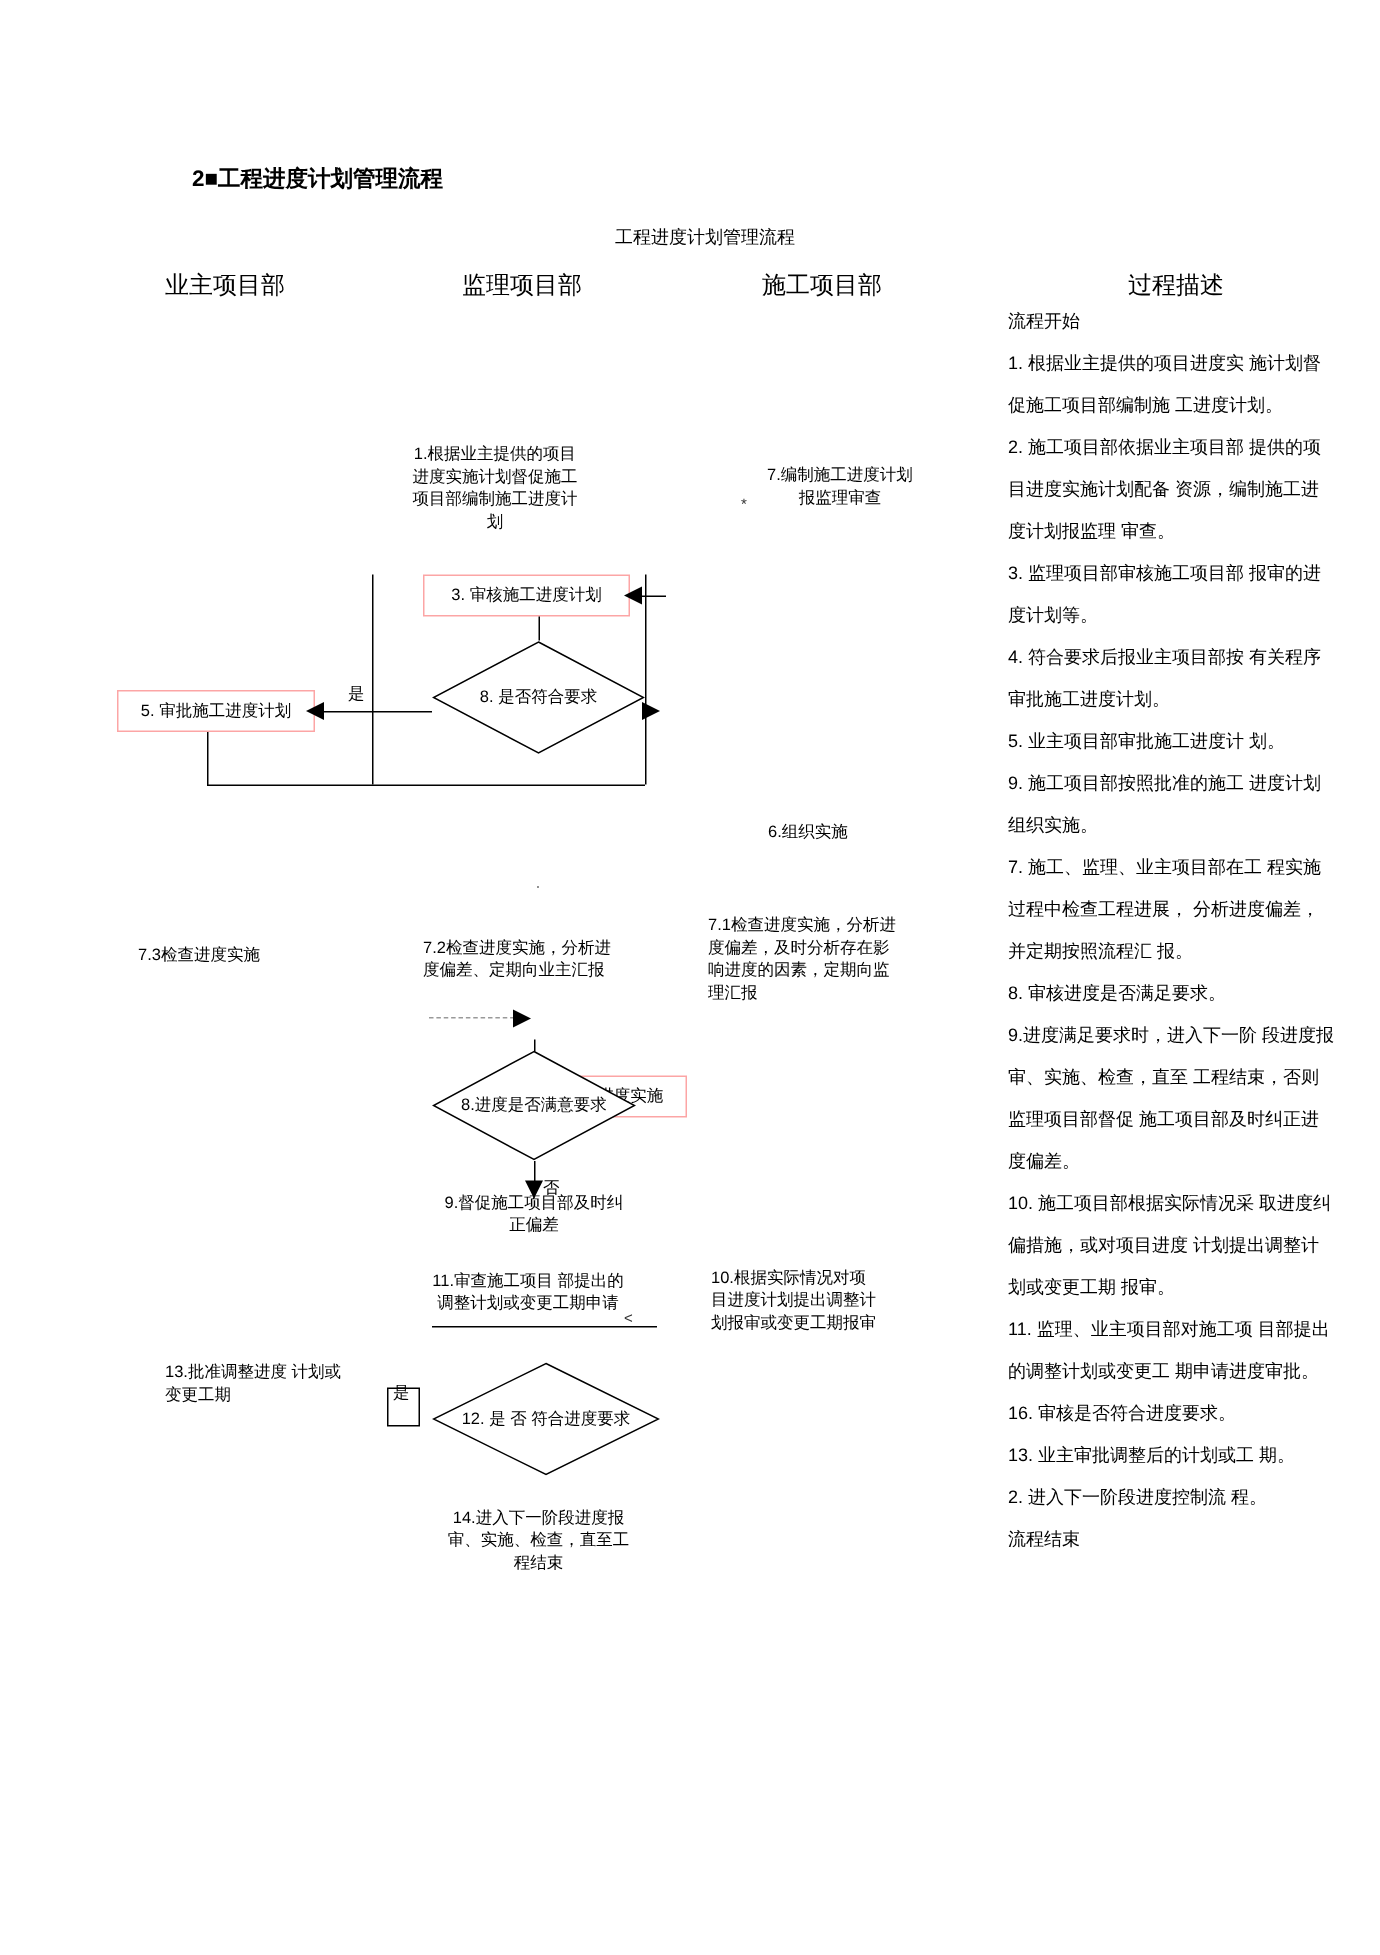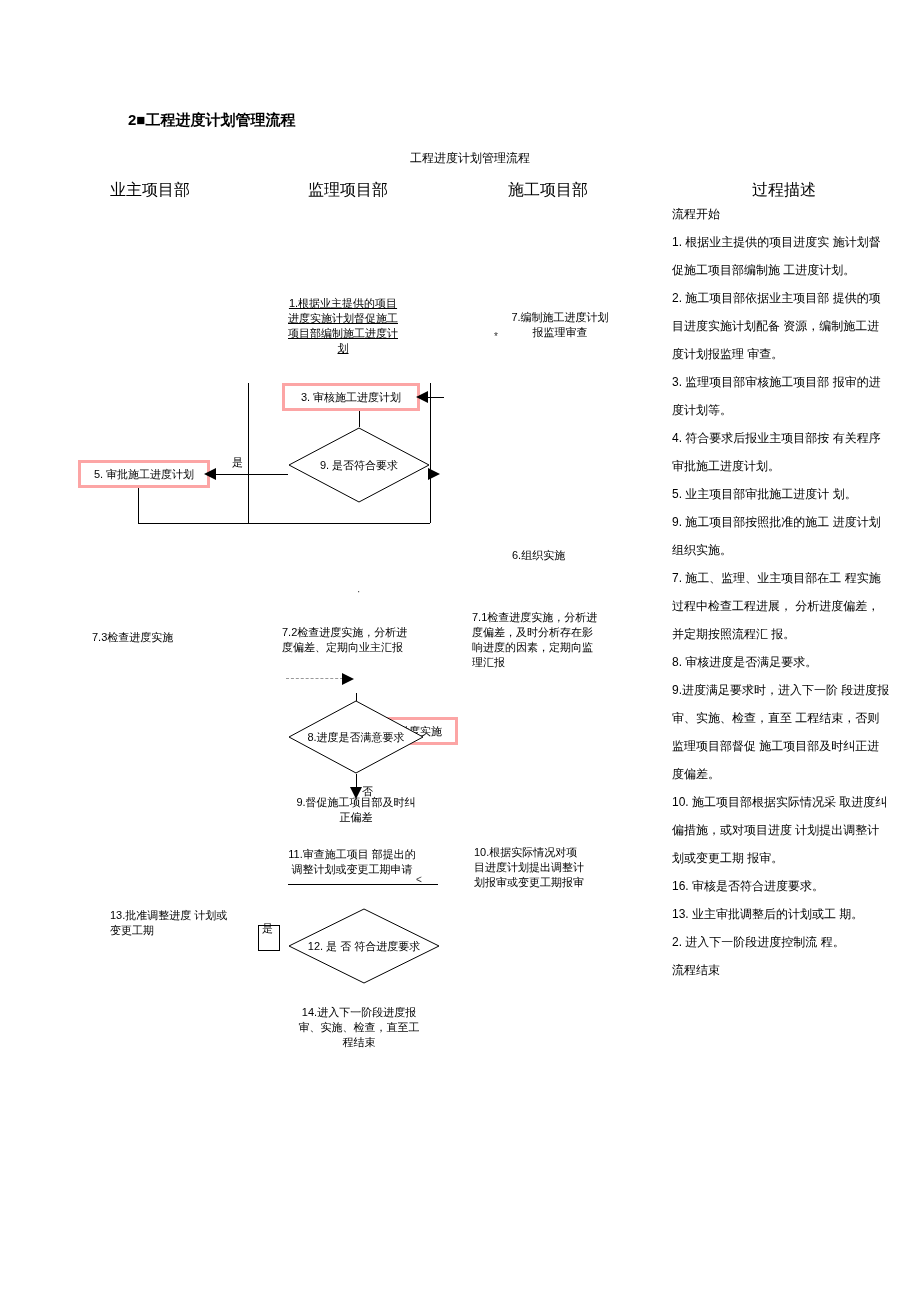--- a/index.html
+++ b/index.html
@@ -40,21 +40,21 @@
   }
   .col-head {
     font-size: 16px;
   }
   #col-owner { left: 110px; top: 180px; }
   #col-supervisor { left: 308px; top: 180px; }
   #col-construction { left: 508px; top: 180px; }
   #col-desc { left: 752px; top: 180px; }
 
   .box {
-    border: 3px solid #fca5a5;
+    border: 1px solid #fca5a5;
     background: #ffffff;
     box-sizing: border-box;
     display: flex;
     align-items: center;
     justify-content: center;
     text-align: center;
     font-size: 11px;
     line-height: 15px;
     padding: 2px 4px;
   }
@@ -110,34 +110,34 @@
 <div class="page">
 
   <div class="abs" id="doc-title">2■工程进度计划管理流程</div>
   <div class="abs" id="chart-title">工程进度计划管理流程</div>
 
   <div class="abs col-head" id="col-owner">业主项目部</div>
   <div class="abs col-head" id="col-supervisor">监理项目部</div>
   <div class="abs col-head" id="col-construction">施工项目部</div>
   <div class="abs col-head" id="col-desc">过程描述</div>
 
-  <div class="abs plain" style="left:288px; top:296px; width:110px;text-decoration:underline;">1.根据业主提供的项目进度实施计划督促施工项目部编制施工进度计划</div>
+  <div class="abs plain" style="left:275px; top:296px; width:110px;">1.根据业主提供的项目进度实施计划督促施工项目部编制施工进度计划</div>
 
   <div class="abs plain" style="left:506px; top:310px; width:108px;">7.编制施工进度计划报监理审查</div>
   <div class="abs tiny-mark" style="left:494px; top:331px;">*</div>
 
   <div class="abs box" style="left:282px; top:383px; width:138px; height:28px;">3. 审核施工进度计划</div>
 
   <div class="abs box" style="left:78px; top:460px; width:132px; height:28px;">5. 审批施工进度计划</div>
 
   <div class="diamond-wrap" style="left:288px; top:427px; width:142px; height:76px;">
     <svg width="142" height="76" viewBox="0 0 142 76">
       <polygon points="71,1 141,38 71,75 1,38" fill="#ffffff" stroke="#000000" stroke-width="1"></polygon>
     </svg>
-    <div class="diamond-label">9. 是否符合要求</div>
+    <div class="diamond-label">8. 是否符合要求</div>
   </div>
   <div class="branch-label" style="left:232px; top:455px;">是</div>
 
   <div class="abs plain" style="left:512px; top:548px; width:100px; text-align:left;">6.组织实施</div>
 
   <div class="abs plain" style="left:472px; top:610px; width:128px; text-align:left;">7.1检查进度实施，分析进度偏差，及时分析存在影响进度的因素，定期向监理汇报</div>
 
   <div class="abs plain" style="left:282px; top:625px; width:132px; text-align:left;">7.2检查进度实施，分析进度偏差、定期向业主汇报</div>
 
   <div class="abs plain" style="left:92px; top:630px; width:130px; text-align:left;">7.3检查进度实施</div>
@@ -210,19 +210,20 @@
     <p>1. 根据业主提供的项目进度实 施计划督促施工项目部编制施 工进度计划。</p>
     <p>2. 施工项目部依据业主项目部 提供的项目进度实施计划配备 资源，编制施工进度计划报监理 审查。</p>
     <p>3. 监理项目部审核施工项目部 报审的进度计划等。</p>
     <p>4. 符合要求后报业主项目部按 有关程序审批施工进度计划。</p>
     <p>5. 业主项目部审批施工进度计 划。</p>
     <p>9. 施工项目部按照批准的施工 进度计划组织实施。</p>
     <p>7. 施工、监理、业主项目部在工 程实施过程中检查工程进展， 分析进度偏差，并定期按照流程汇 报。</p>
     <p>8. 审核进度是否满足要求。</p>
     <p>9.进度满足要求时，进入下一阶 段进度报审、实施、检查，直至 工程结束，否则监理项目部督促 施工项目部及时纠正进度偏差。</p>
     <p>10. 施工项目部根据实际情况采 取进度纠偏措施，或对项目进度 计划提出调整计划或变更工期 报审。</p>
+    <p>11. 监理、业主项目部对施工项 目部提出的调整计划或变更工 期申请进度审批。</p>
     <p>16. 审核是否符合进度要求。</p>
     <p>13. 业主审批调整后的计划或工 期。</p>
     <p>2. 进入下一阶段进度控制流 程。</p>
     <p>流程结束</p>
   </div>
 
 </div>
 
 </body></html>

